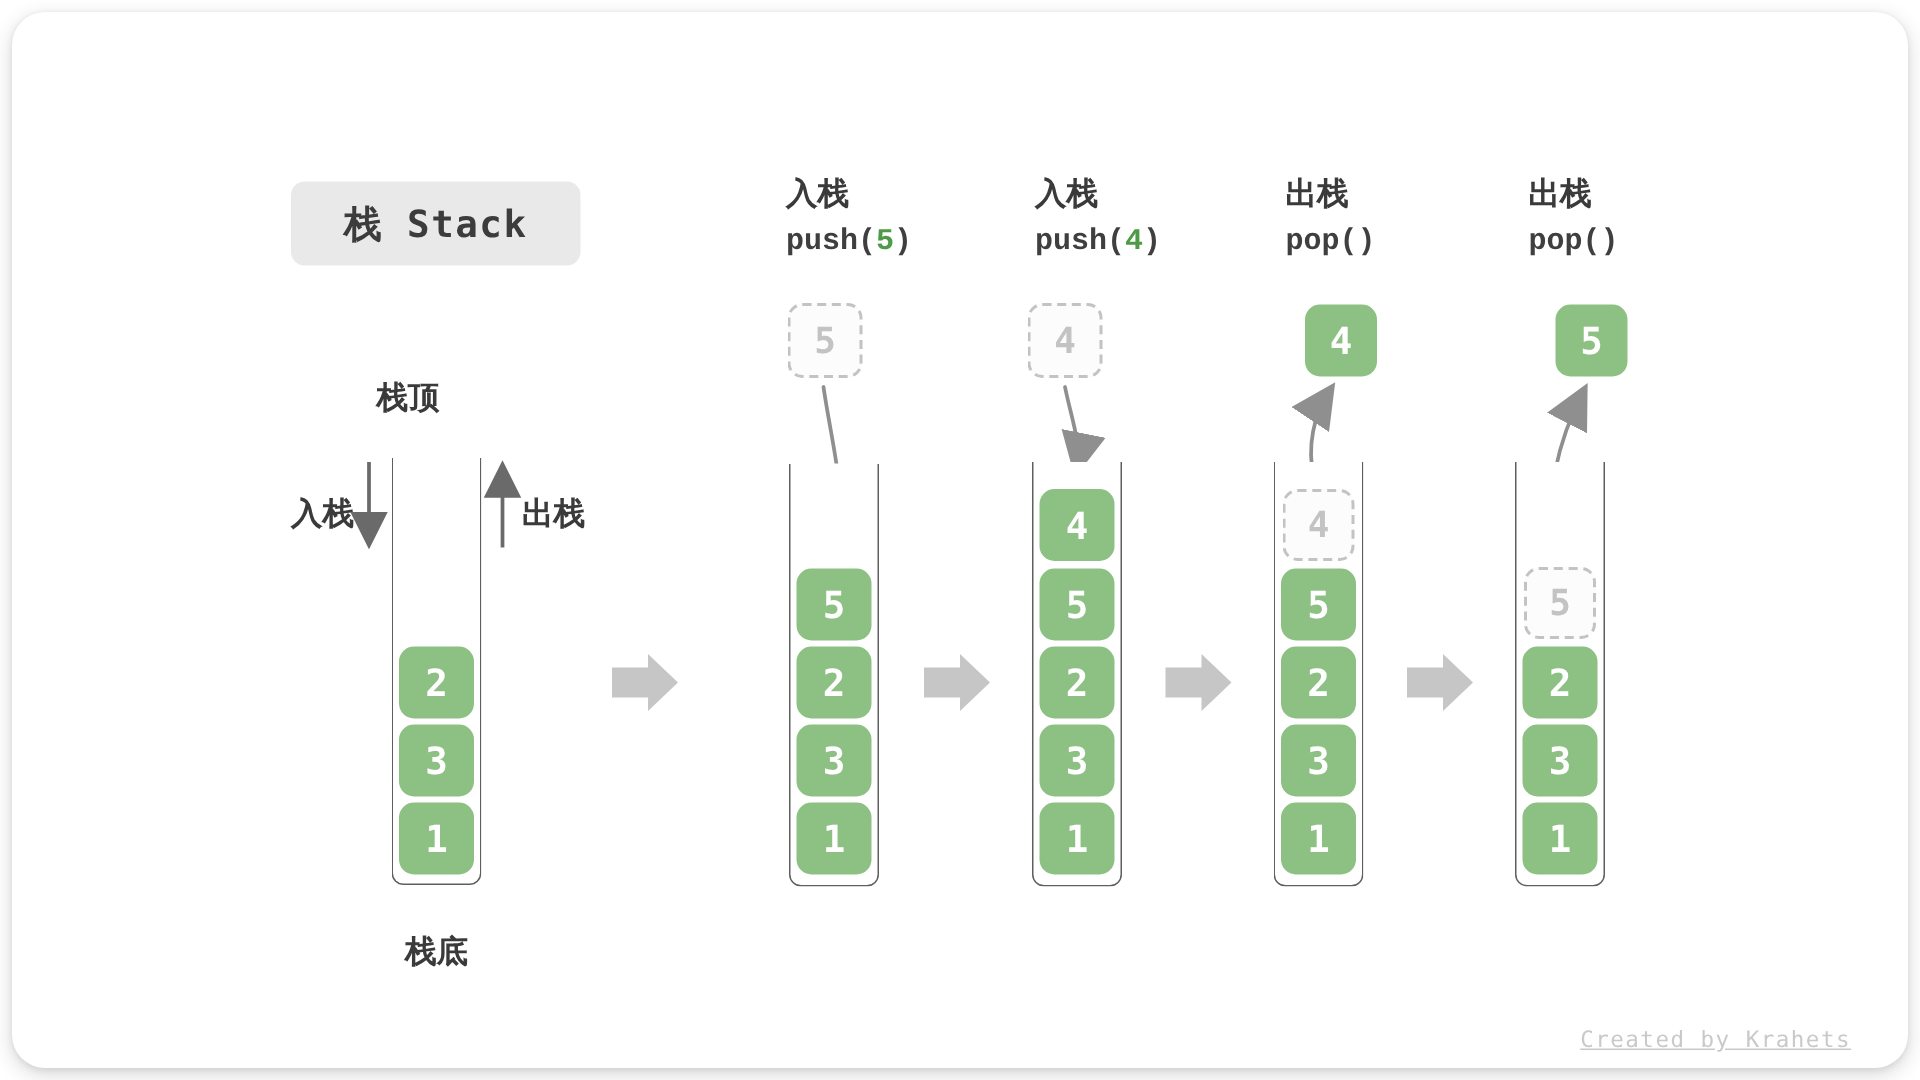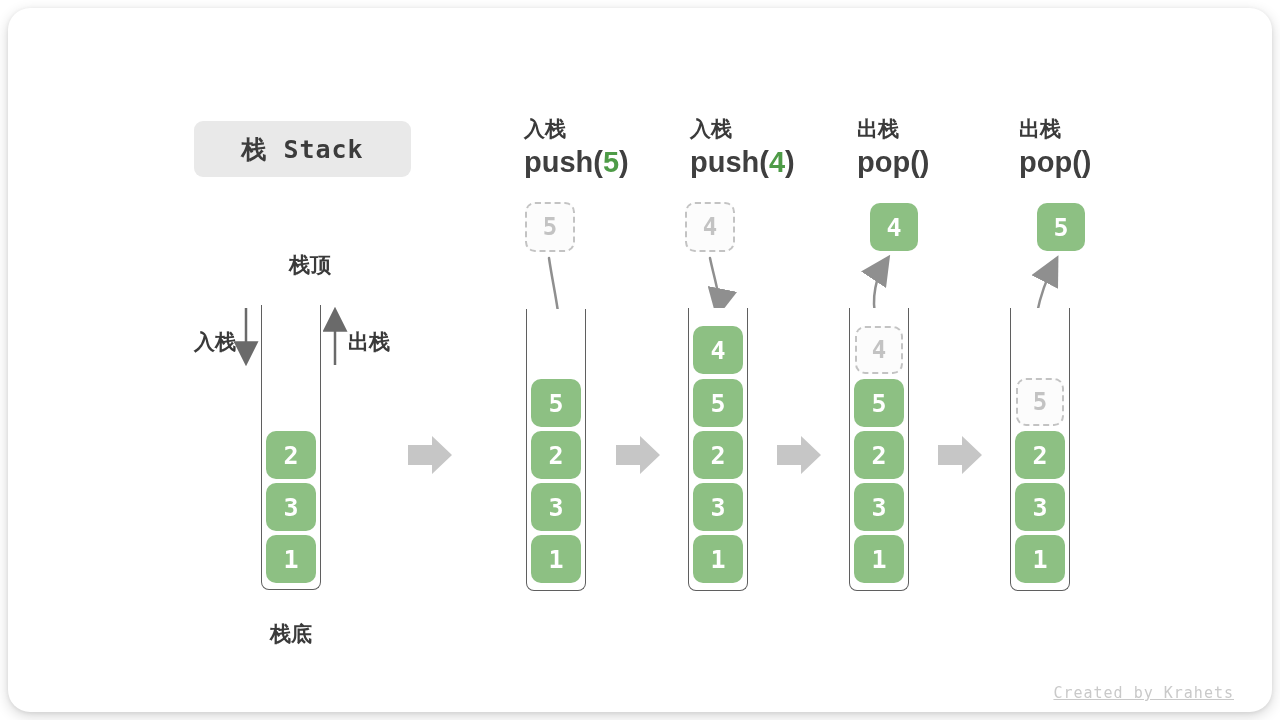--- a/index.html
+++ b/index.html
@@ -1,26 +1,26 @@
 <!DOCTYPE html>
 <html><head>
 <meta charset="utf-8">
 <style>
   html,body{margin:0;padding:0;background:#fff;}
   .canvas{position:relative;width:1280px;height:720px;font-family:"DejaVu Sans",sans-serif;overflow:hidden;}
   .card{position:absolute;left:8px;top:8px;width:1264px;height:704px;background:#ffffff;border-radius:22px;
         box-shadow:0 4px 14px rgba(0,0,0,0.16),0 1px 4px rgba(0,0,0,0.08);}
   
-  .title-box{position:absolute;left:186px;top:113px;width:217px;height:56px;background:#e9e9e9;border-radius:9px;
+  .title-box{position:absolute;left:186px;top:113px;width:193px;height:56px;background:#e9e9e9;border-radius:9px;
              display:flex;align-items:center;justify-content:center;}
   .title-box span{font-family:"DejaVu Sans Mono",monospace;font-weight:700;font-size:25px;color:#3c3c3c;letter-spacing:1px;}
   
   .op{position:absolute;top:106px;}
   .op-cn{font-size:21px;font-weight:700;color:#3a3a3a;line-height:30px;}
-  .op-code{font-family:Liberation Sans, sans-serif;font-size:29px;font-weight:600;color:#3f3f3f;line-height:36px;text-align:right;}
+  .op-code{font-family:Liberation Mono, monospace;font-size:20px;font-weight:600;color:#3f3f3f;line-height:36px;text-align:right;}
   .op-code .grn{color:#4e9b47;font-weight:700;}
   
   .lbl{position:absolute;font-size:21px;font-weight:700;color:#3a3a3a;}
   
   .well{position:absolute;width:60px;box-sizing:border-box;background:#fff;
         border-left:1.5px solid #5f5f5f;border-right:1.5px solid #5f5f5f;border-bottom:1.5px solid #5f5f5f;
         border-radius:0 0 8px 8px;}
   
   .blk{position:absolute;width:50px;height:48px;border-radius:10px;background:#8dc083;color:#ffffff;
        font-family:"DejaVu Sans Mono",monospace;font-size:25px;font-weight:700;
@@ -57,21 +57,21 @@
     </div>
     <div class="op" style="left:849px">
       <div class="op-cn">出栈</div>
       <div class="op-code"><span>pop(</span><span class="grn"></span><span>)</span></div>
     </div>
     <div class="op" style="left:1011px">
       <div class="op-cn">出栈</div>
       <div class="op-code"><span>pop(</span><span class="grn"></span><span>)</span></div>
     </div>
 
-    <div class="lbl" style="left:243px;top:243px;width:80px;text-align:right;">栈顶</div>
+    <div class="lbl" style="left:243px;top:243px;width:80px;text-align:left;">栈顶</div>
     <div class="lbl" style="left:243px;top:612px;width:80px;text-align:center;">栈底</div>
     <div class="lbl" style="left:168px;top:320px;width:60px;text-align:right;">入栈</div>
     <div class="lbl" style="left:340px;top:320px;width:60px;text-align:left;">出栈</div>
 
     <svg class="overlay" viewBox="0 0 1280 720">
       <defs>
         <marker id="ah-gray" viewBox="0 0 10 10" refX="7.5" refY="5" markerWidth="12" markerHeight="12" orient="auto">
           <path d="M0 0 L10 5 L0 10 Z" fill="#8f8f8f"></path>
         </marker>
         <marker id="ah-dark" viewBox="0 0 10 10" refX="7.5" refY="5" markerWidth="10" markerHeight="10" orient="auto">

